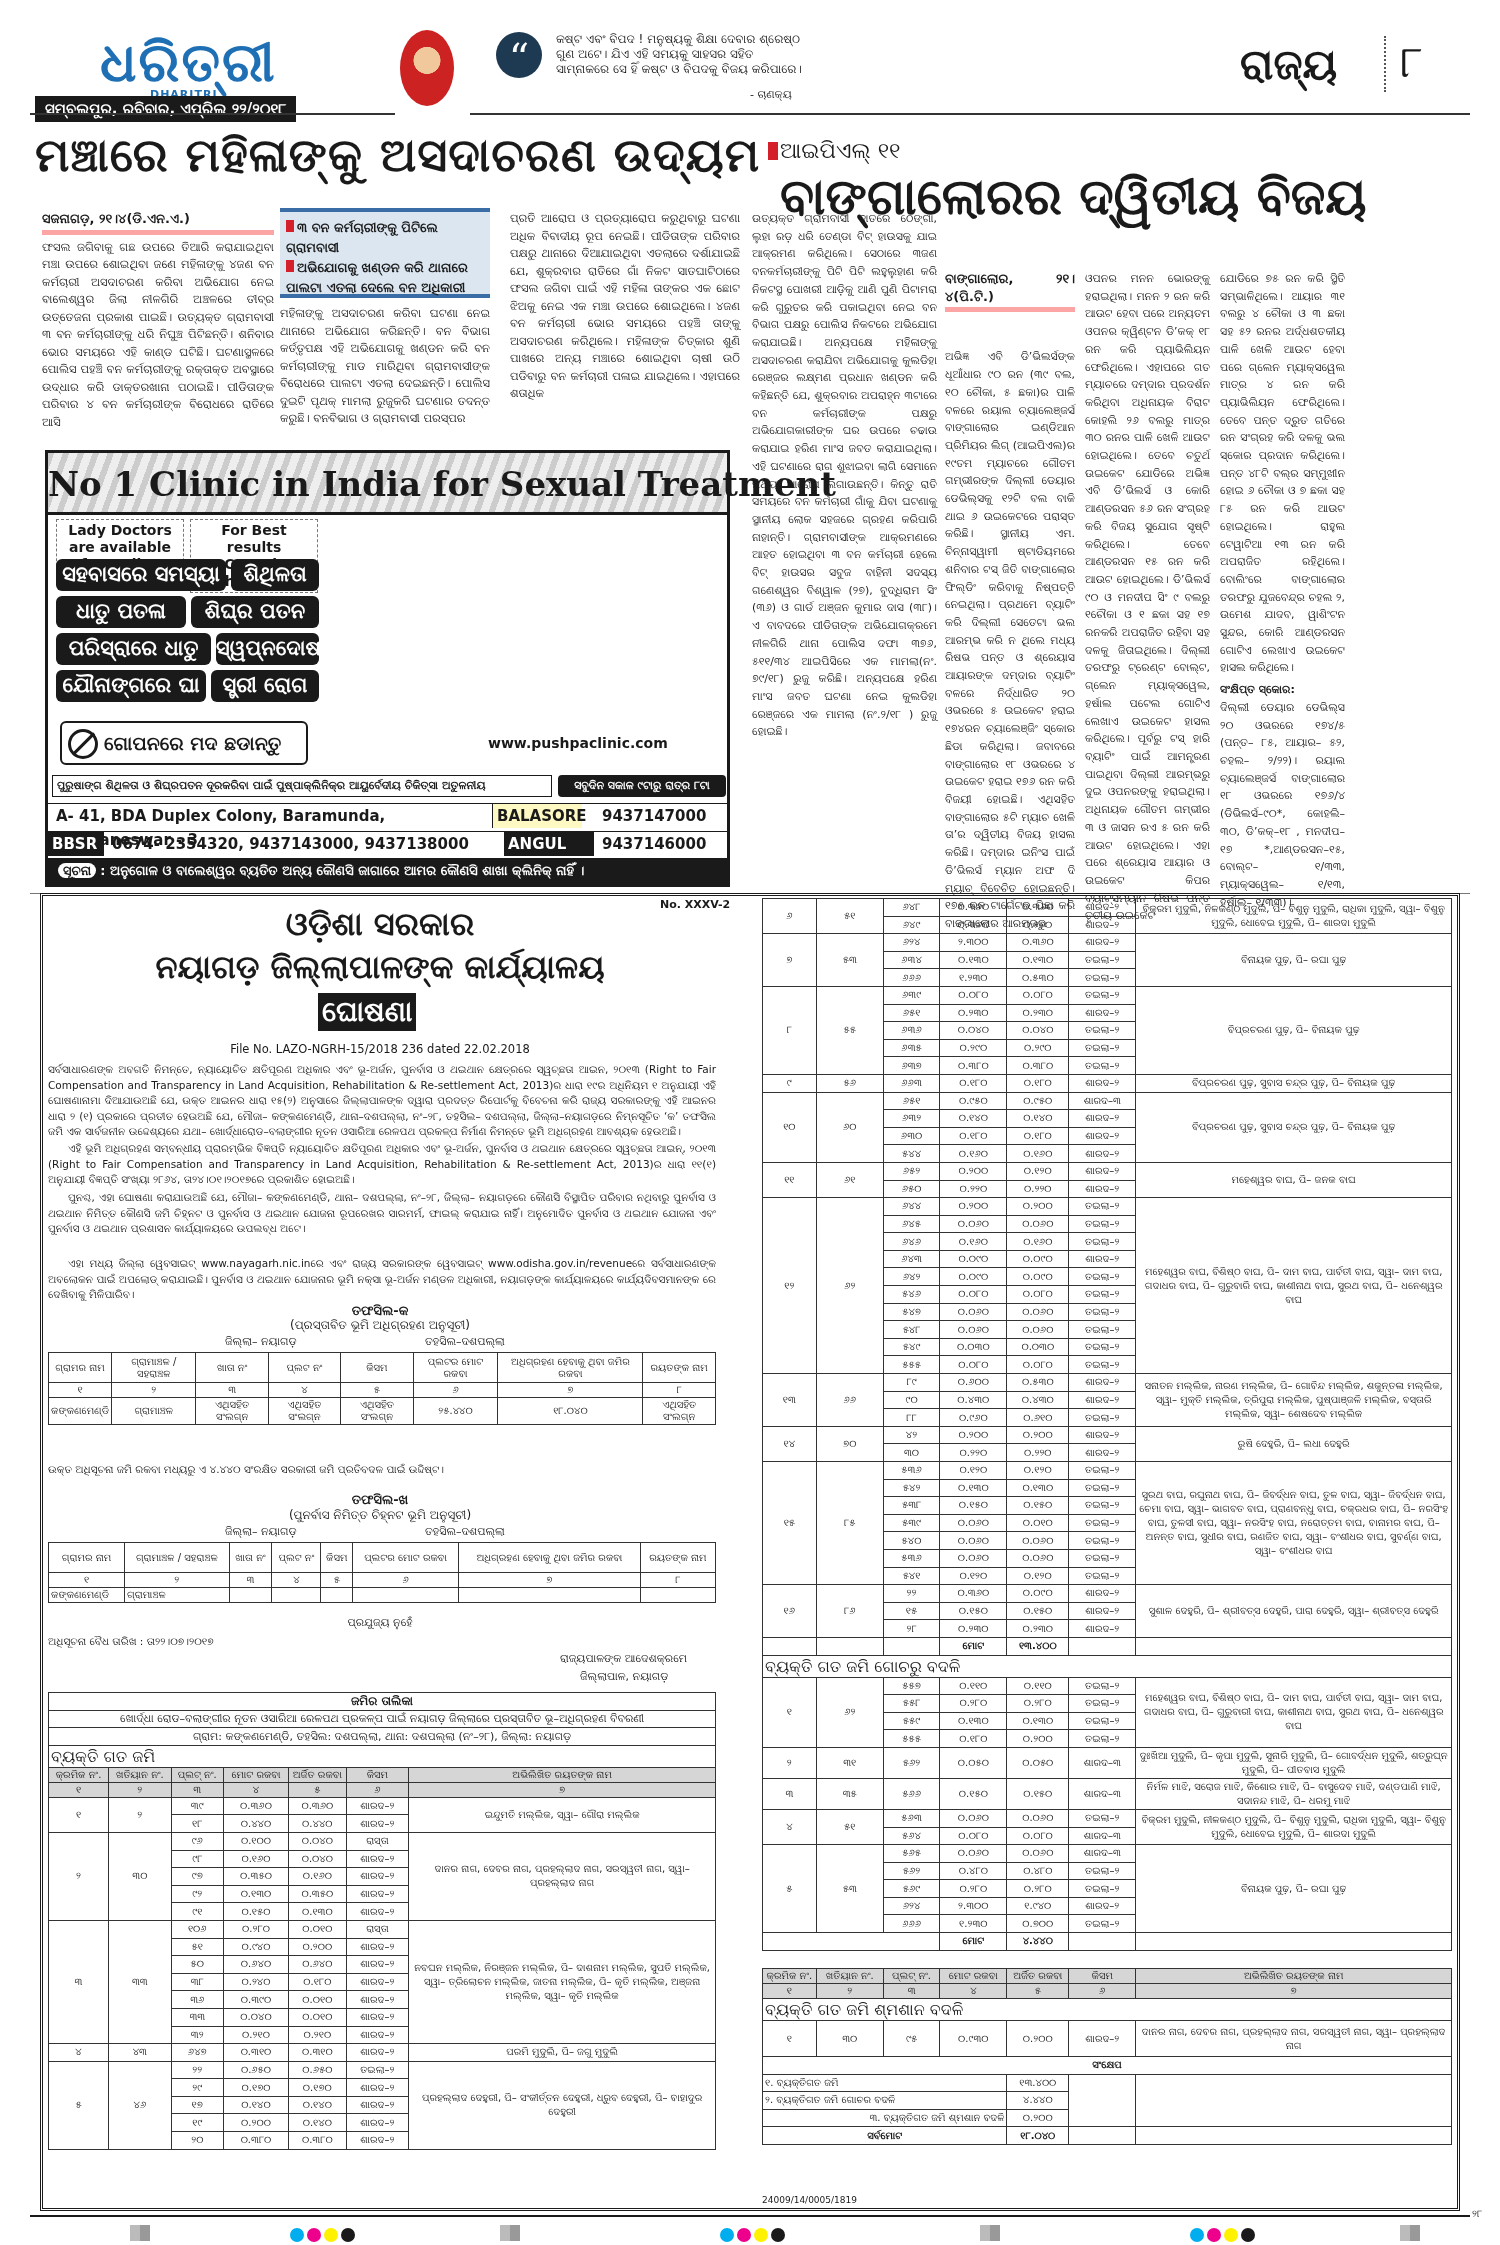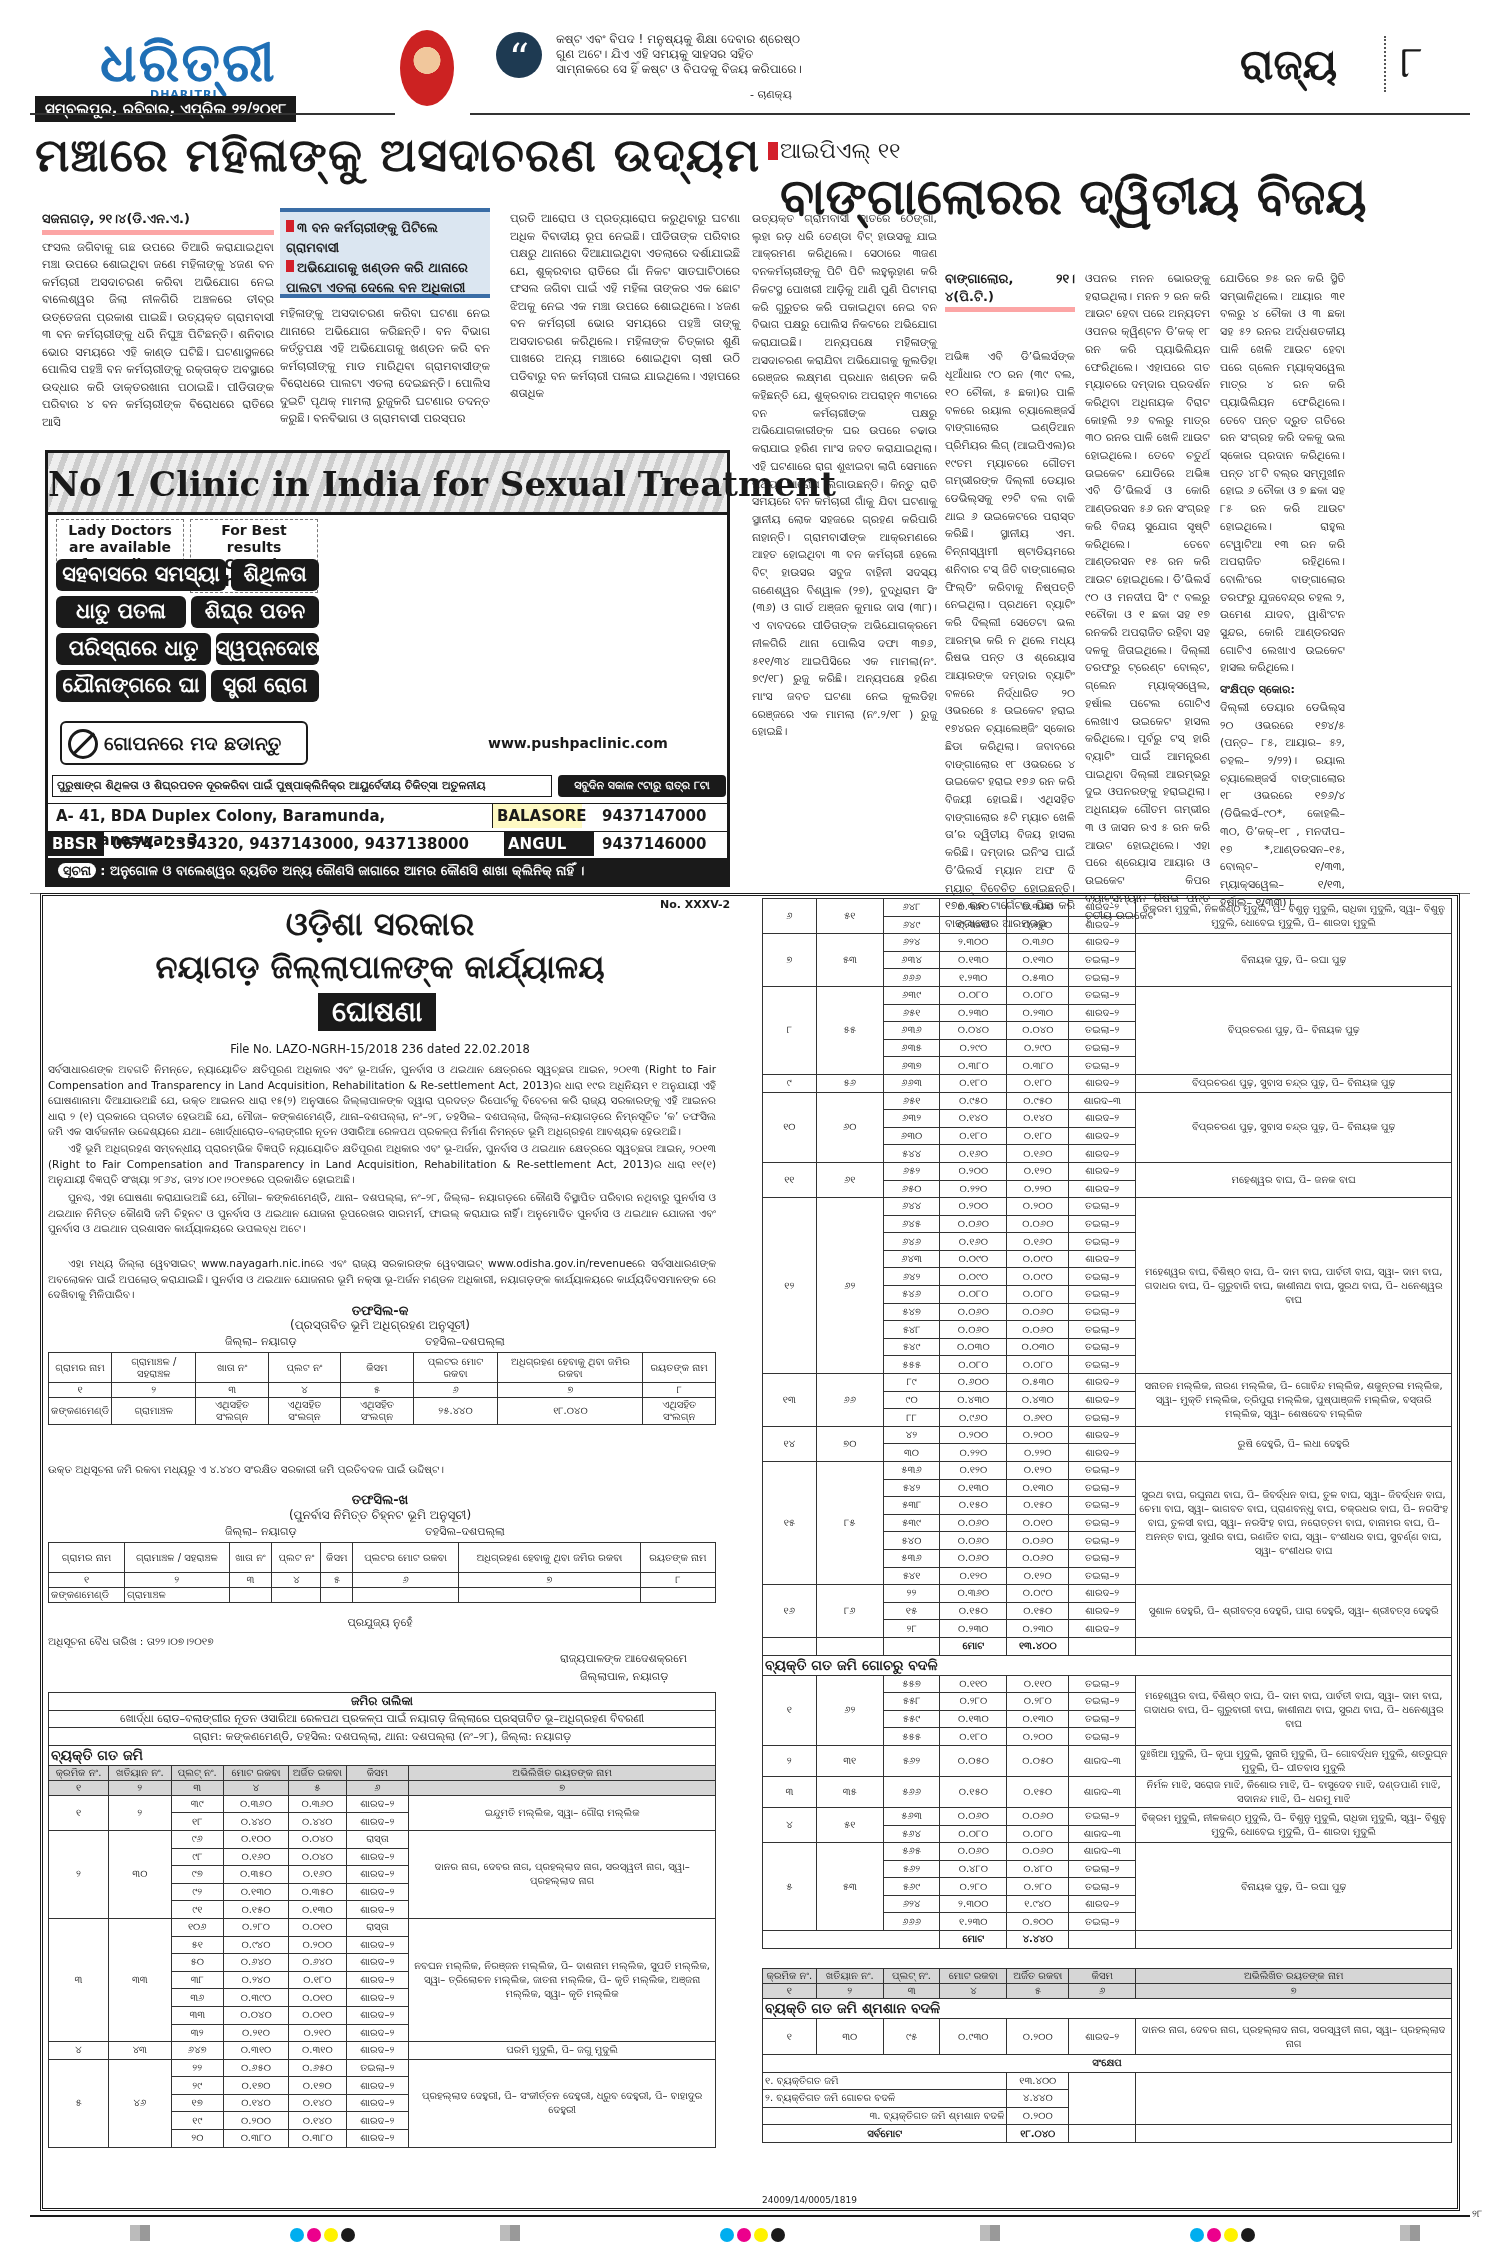--- a/index.html
+++ b/index.html
@@ -45,32 +45,32 @@
 .ad-row{position:absolute;left:0;width:100%;height:26px;font-size:15px;font-weight:bold;border-top:1.5px solid #1a1a1a;line-height:24px}
 .ad-row span{position:absolute;top:0;height:24px;padding:0 4px}
 .ad-row .dark{background:#1a1a1a;color:#fff}
 .ad-foot{position:absolute;left:0;bottom:0;width:100%;height:26px;background:#1a1a1a;color:#fff;font-size:13px;font-weight:bold;line-height:26px;padding-left:10px}
 .ad-foot .pill{background:#fff;color:#1a1a1a;border-radius:10px;padding:0 5px;margin-right:4px}
 .hr{height:2px;background:#1a1a1a}
 
 .notice{left:40px;top:893px;width:1420px;height:1318px;border:3px double #1a1a1a}
 .notice-no{left:660px;top:898px;font-size:11px;font-weight:bold}
 .n-h1{left:40px;width:680px;text-align:center;font-weight:bold}
-.ghoshana{left:318px;top:993px;background:#1a1a1a;color:#fff;font-size:28px;font-weight:bold;padding:2px 14px}
+.ghoshana{left:318px;top:993px;background:#1a1a1a;color:#fff;font-size:28px;font-weight:bold;padding:2px 4px}
 .fileno{left:40px;top:1042px;width:680px;text-align:center;font-size:11.5px}
 .para{left:48px;width:668px;font-size:10.5px;line-height:15.5px;text-align:justify}
 .ctr{left:40px;width:680px;text-align:center;font-size:12px}
 table{border-collapse:collapse;font-size:10px}
 td,th{border:1px solid #333;text-align:center;padding:1px 2px;font-weight:normal}
 .tbl-sched{position:absolute;left:48px;width:668px}
 .tbl-sched th{height:30px}
 .land{position:absolute;width:668px}
 .land td{height:17.6px}
 .land td.name{width:235px;font-size:10px;line-height:14px}
-.land .sec td{text-align:left;font-weight:bold;font-size:14px;background:#fff}
+.land .sec td{text-align:left;font-weight:normal;font-size:16px;background:#fff}
 .land .hdr th{background:#d6d6d6;font-size:10px}
 .footer-rule{left:30px;top:2215px;width:1440px;height:2px;background:#1a1a1a}
 .reg{position:absolute;top:2228px;display:flex;gap:3px}
 .reg i{display:block;width:14px;height:14px;border-radius:50%}
 .greybar{position:absolute;top:2225px;width:20px;height:16px;background:linear-gradient(90deg,#bbb 50%,#999 50%)}
 </style>
 </head>
 <body>
 
 <div class="abs logo">ଧରିତ୍ରୀ</div>

